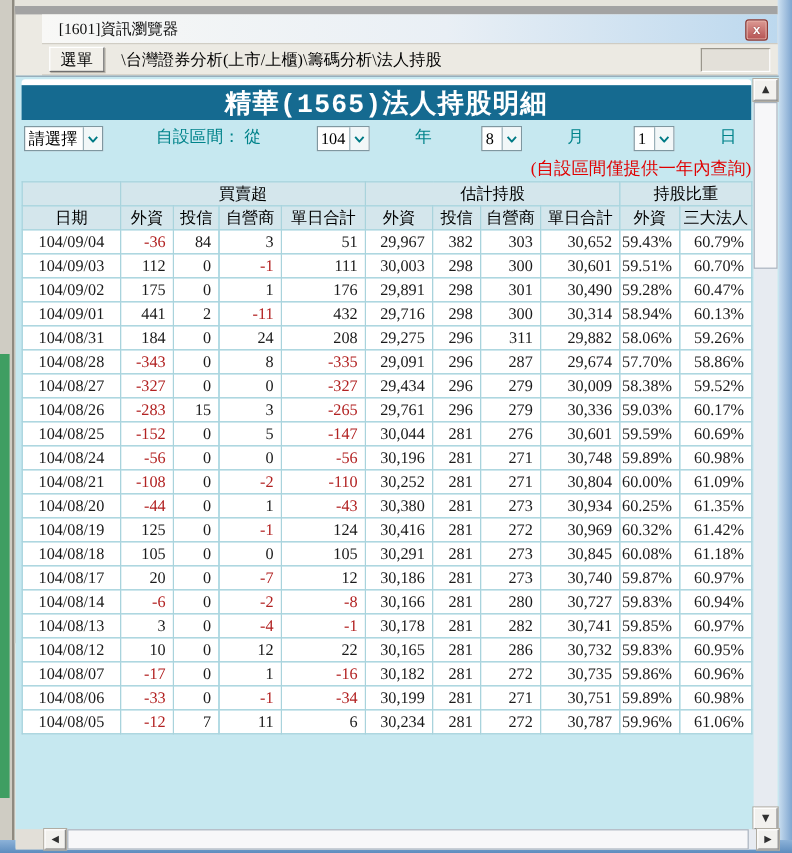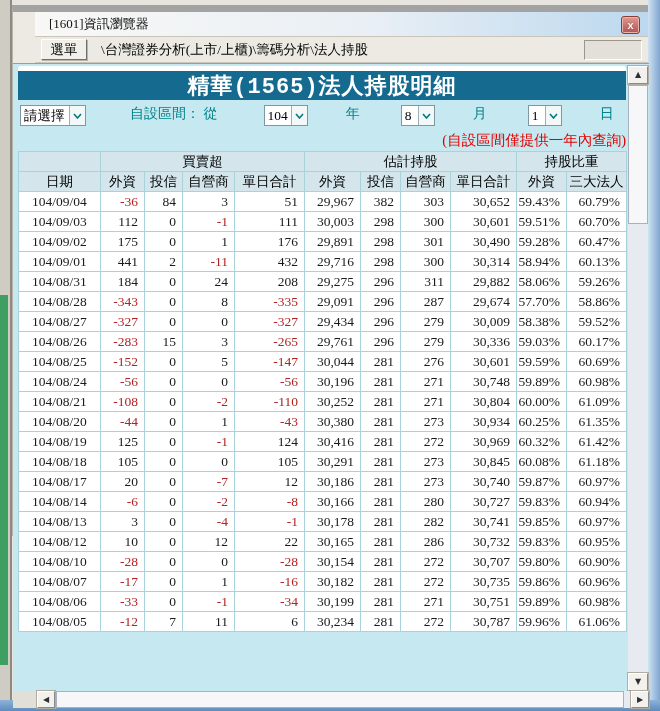--- a/index.html
+++ b/index.html
@@ -439,33 +439,20 @@
               <td class="c-num">12</td>
               <td class="c-num">22</td>
               <td class="c-num">30,165</td>
               <td class="c-num">281</td>
               <td class="c-num">286</td>
               <td class="c-num">30,732</td>
               <td class="c-num">59.83%</td>
               <td class="c-num">60.95%</td>
             </tr>
             <tr>
-              <td class="c-date">104/08/10</td>
-              <td class="c-num neg">-28</td>
-              <td class="c-num">0</td>
-              <td class="c-num">0</td>
-              <td class="c-num neg">-28</td>
-              <td class="c-num">30,154</td>
-              <td class="c-num">281</td>
-              <td class="c-num">272</td>
-              <td class="c-num">30,707</td>
-              <td class="c-num">59.80%</td>
-              <td class="c-num">60.90%</td>
-            </tr>
-            <tr>
               <td class="c-date">104/08/07</td>
               <td class="c-num neg">-17</td>
               <td class="c-num">0</td>
               <td class="c-num">1</td>
               <td class="c-num neg">-16</td>
               <td class="c-num">30,182</td>
               <td class="c-num">281</td>
               <td class="c-num">272</td>
               <td class="c-num">30,735</td>
               <td class="c-num">59.86%</td>

